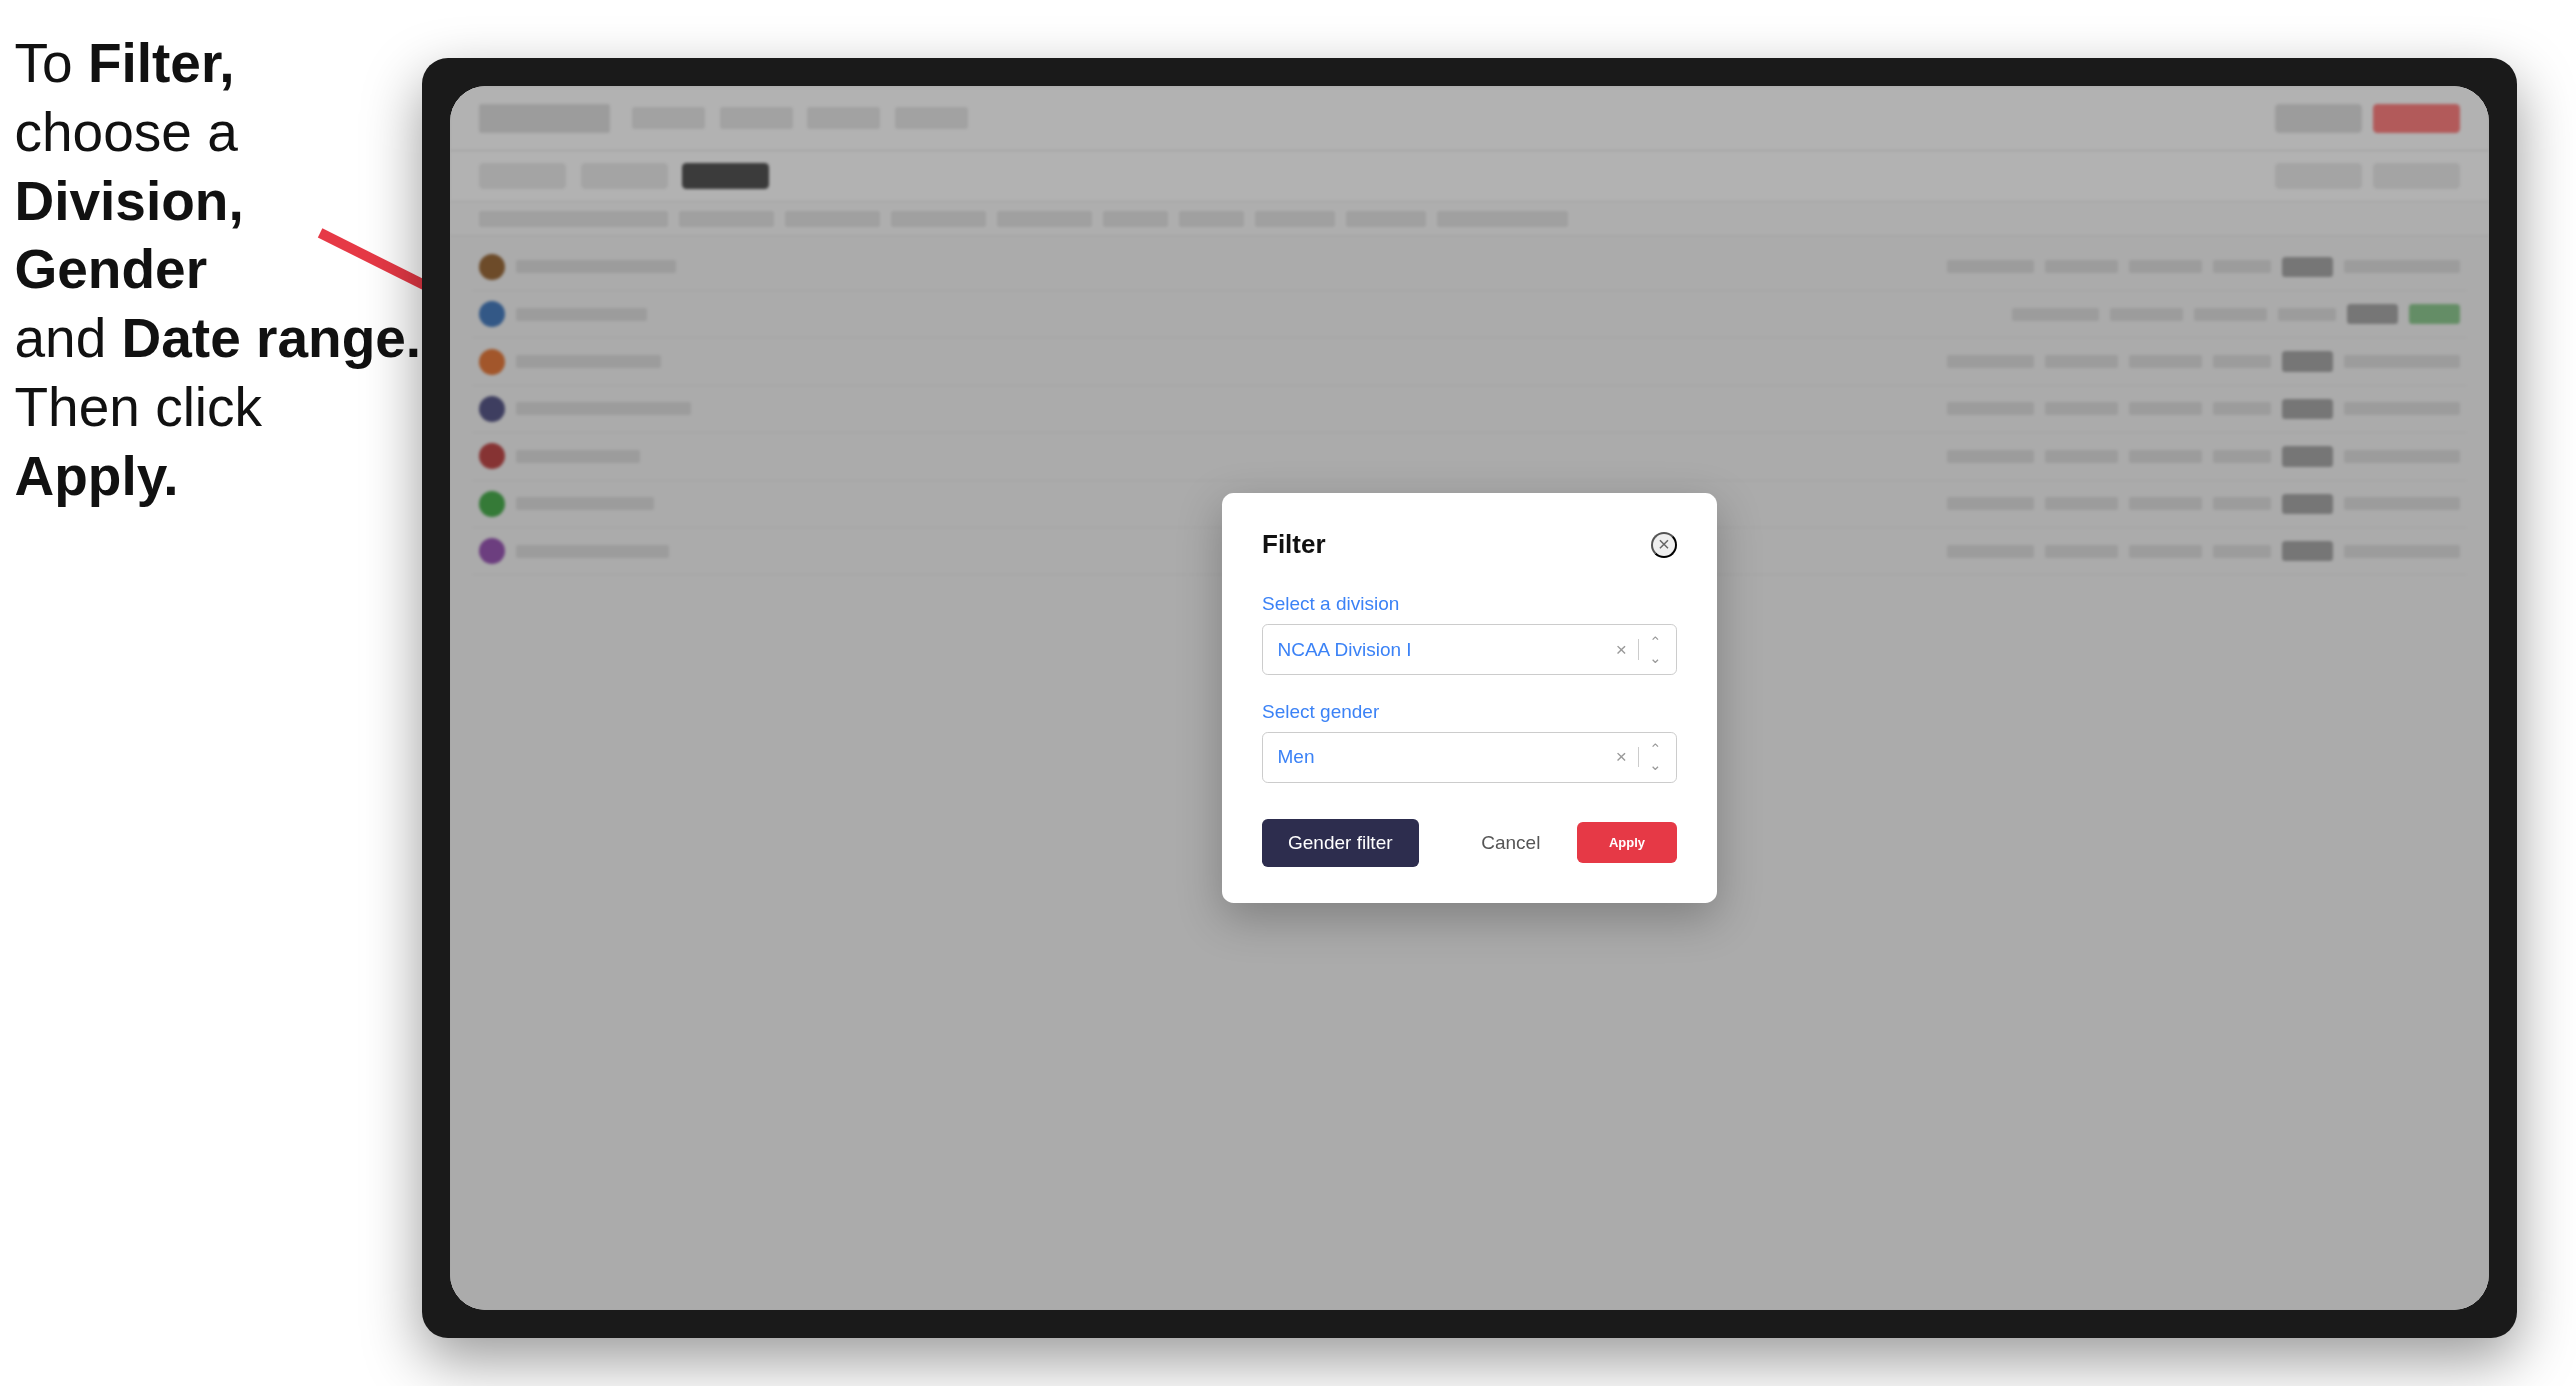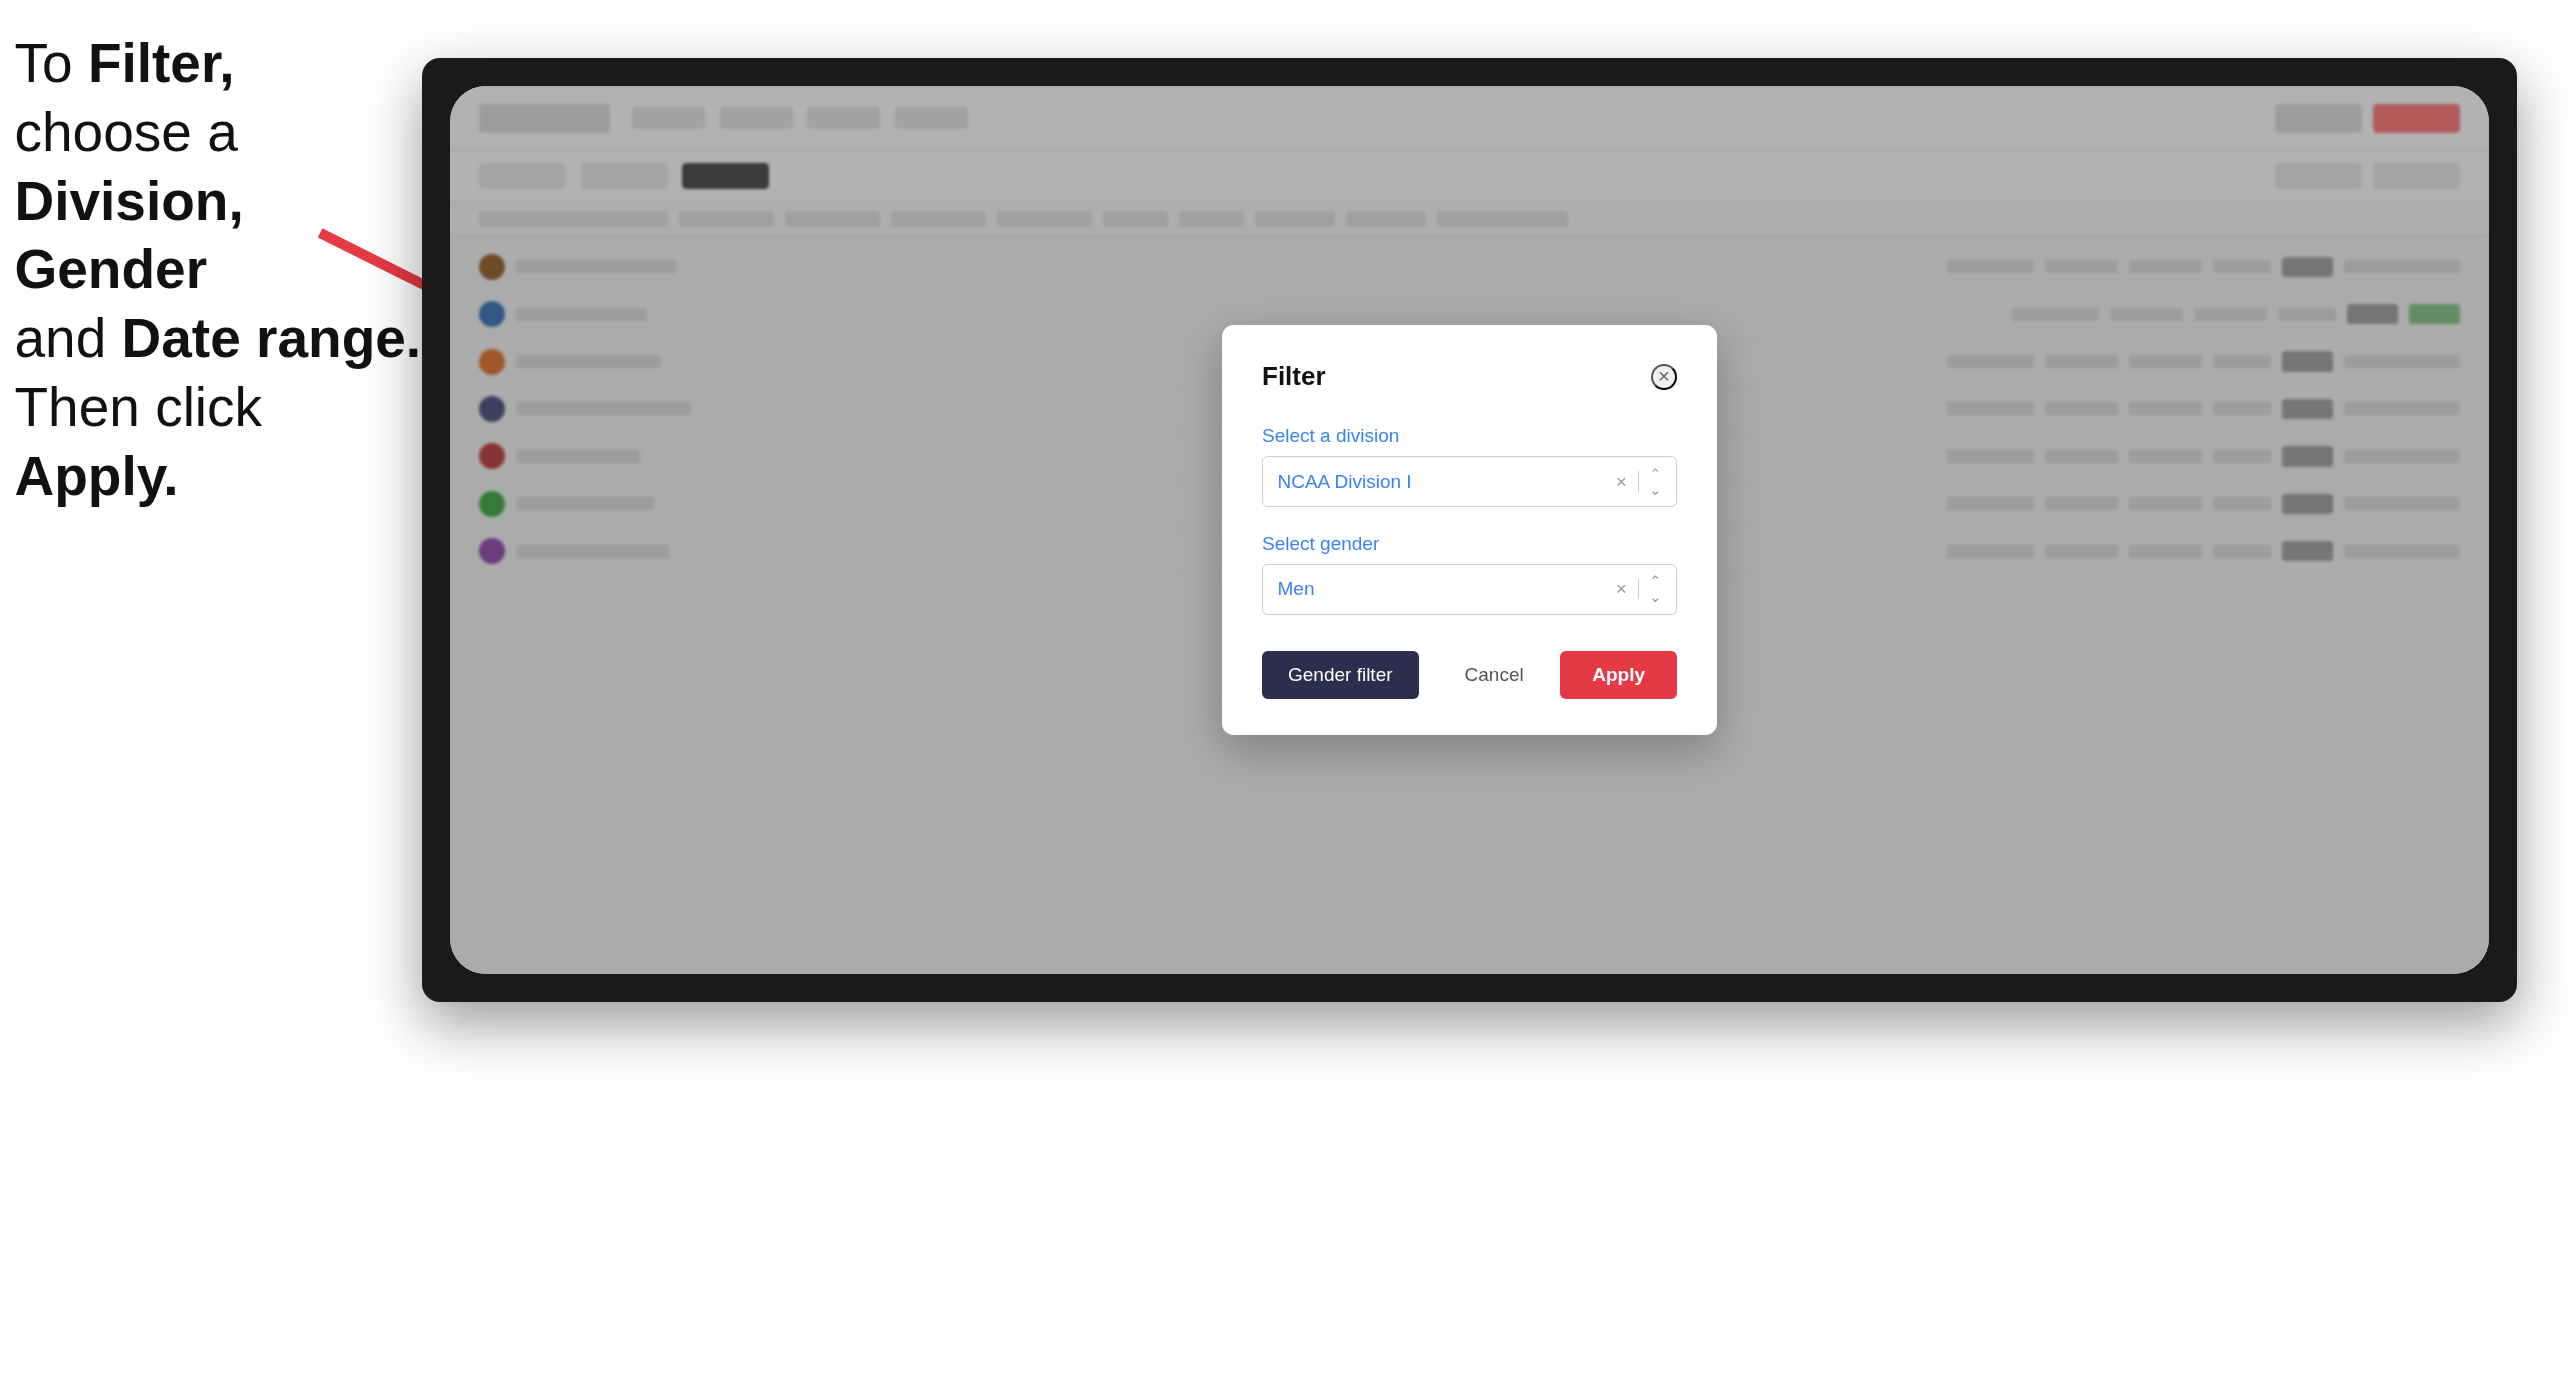--- a/index.html
+++ b/index.html
@@ -33,23 +33,23 @@
       height: 655px;
       pointer-events: none;
     }
 
     
     .tablet-frame {
       position: absolute;
       top: 58px;
       left: 422px;
       width: 2095px;
-      height: 944px;
+      height: 1280px;
       background: #1a1a1a;
-      border-radius: 18px;
+      border-radius: 26px;
       padding: 28px;
       box-shadow: 0 22px 58px rgba(0,0,0,0.4);
     }
 
     .tablet-screen {
       width: 100%;
       height: 100%;
       background: #f0f0f0;
       border-radius: 36px;
       overflow: hidden;
@@ -338,21 +338,21 @@
       font-size: 19px;
       cursor: pointer;
     }
 
     .btn-apply {
       background: #e63946;
       color: #fff;
       border: none;
       border-radius: 5.8px;
       padding: 13px 32px;
-      font-size: 19px;
+      font-size: 13px;
       font-weight: 600;
       cursor: pointer;
     }
 
     
     .select-divider {
       width: 0.7px;
       height: 20.4px;
       background: #ccc;
       margin: 0 3.6px;

